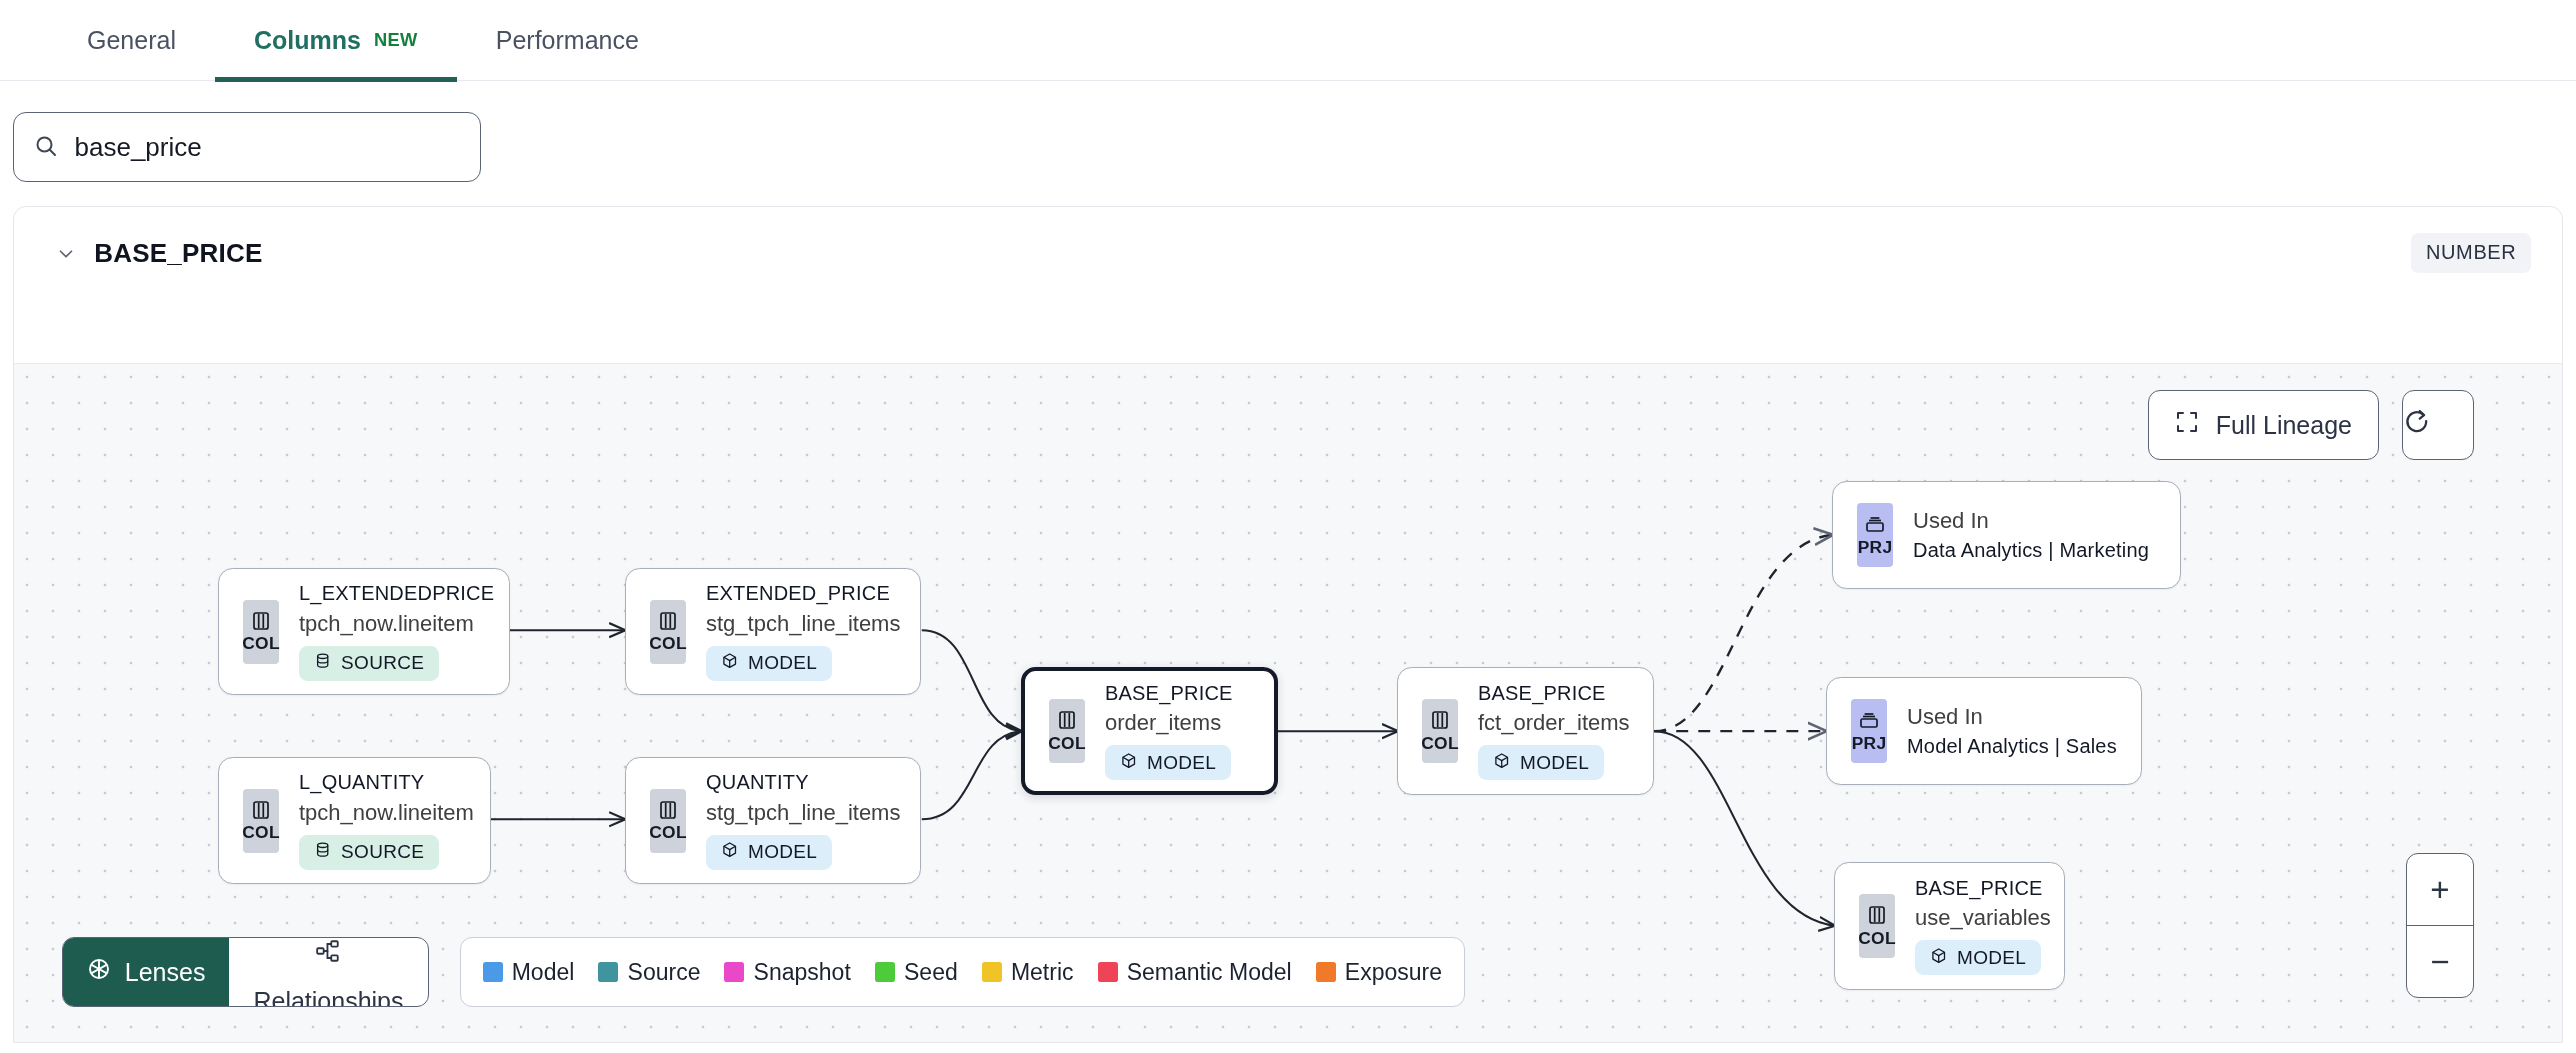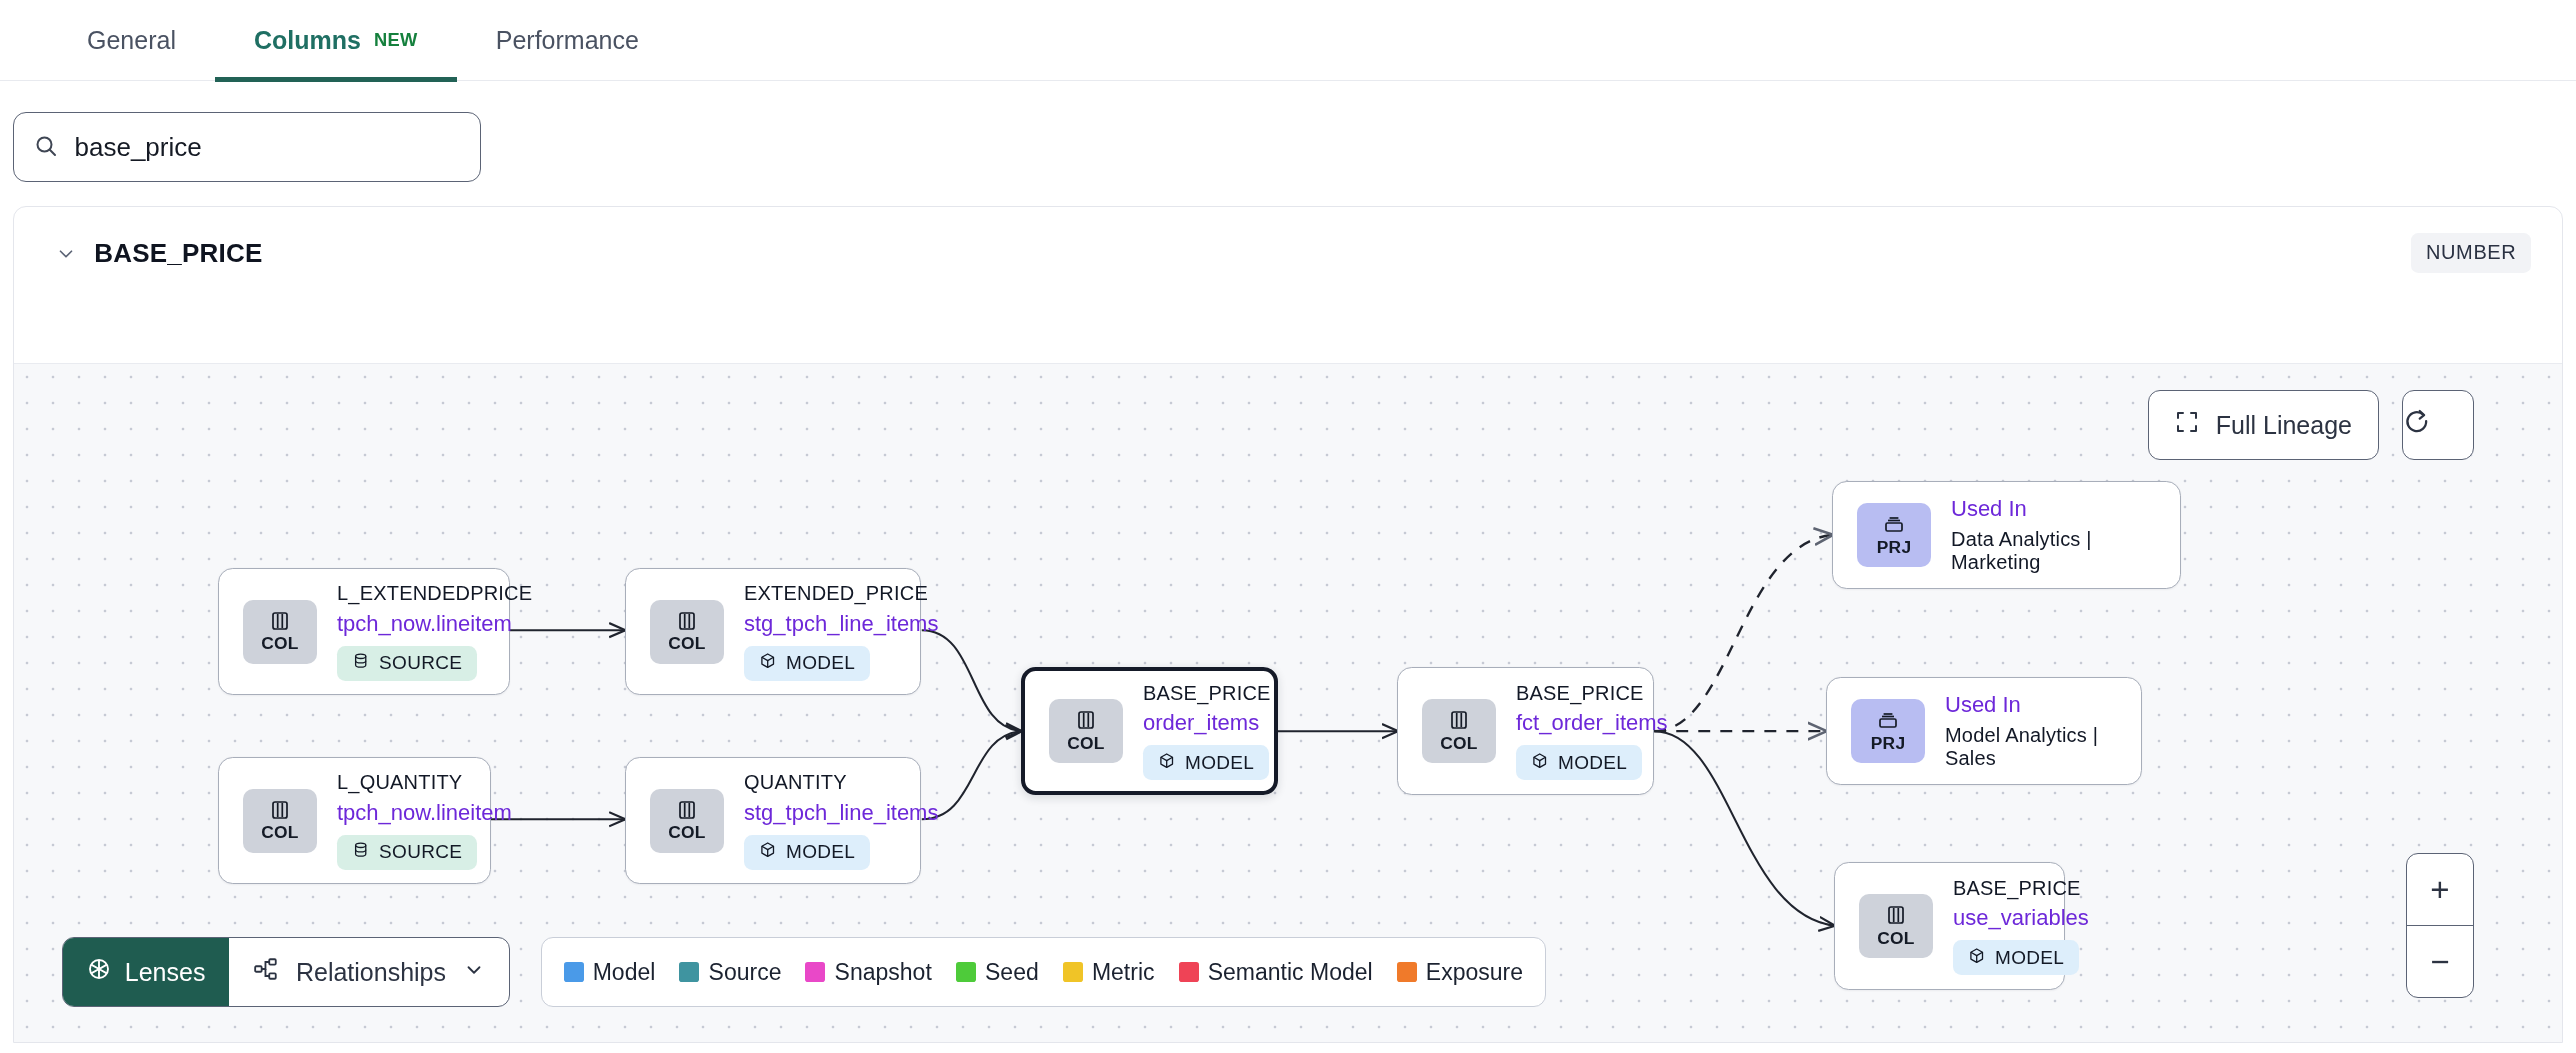--- a/index.html
+++ b/index.html
@@ -135,32 +135,32 @@
     gap: 20px;
     box-shadow: 0 0.9px 1.8px rgba(20,25,40,.05);
     cursor: pointer;
   }
   .node.selected {
     border: 4.6px solid #151a28;
     box-shadow: 0 2.8px 9.2px rgba(20,25,40,.14);
   }
   .kind {
     flex: 0 0 auto;
-    width: 74px; height: 64px;
-    border-radius: 10px;
+    width: 36px; height: 64px;
+    border-radius: 4px;
     background: #ced2da;
     display: flex; flex-direction: column;
     align-items: center; justify-content: center;
     gap: 0.9px;
   }
   .kind.prj { background: #b8bdf2; }
   .kind-label { font-size: 17.4px; font-weight: 600; color: #141a26; letter-spacing: 0.3px; }
   .node-body { display: flex; flex-direction: column; align-items: flex-start; gap: 5.5px; }
   .n-title { font-size: 20px; color: #121826; letter-spacing: 0.2px; }
-  .n-sub { font-size: 22px; color: #6d28d9; }
+  .n-sub { font-size: 22px; color: #404040; }
   .badge {
     display: inline-flex; align-items: center; gap: 10px;
     padding: 6.4px 14.7px; border-radius: 8.3px;
     font-size: 19px; color: #131926; letter-spacing: 0.3px;
     margin-top: 3.7px;
   }
   .badge.model { background: #ddeefb; }
   .badge.source { background: #d8efe6; }
 
   
@@ -206,21 +206,21 @@
     overflow: hidden;
     background: #fff;
   }
   .lens-btn {
     background: #1f5c50; color: #fff;
     display: flex; align-items: center; gap: 13.8px;
     padding: 10px 24px; font-size: 25px; cursor: pointer;
   }
   .rel-btn {
     display: flex; align-items: center; gap: 16.5px;
-    padding: 0 24px; font-size: 25px; color: #2c3342; cursor: pointer;
+    padding: 0 24px; font-size: 25px; color: #2c3342; cursor: pointer; flex-direction: column;
   }
   .legend {
     height: 70px;
     border: 1.8px solid #c9ced8;
     border-radius: 12px;
     background: #fff;
     display: flex; align-items: center;
     gap: 24px; padding: 0 22px;
   }
   .leg { display: flex; align-items: center; gap: 9.2px; font-size: 23px; color: #1b2230; }

